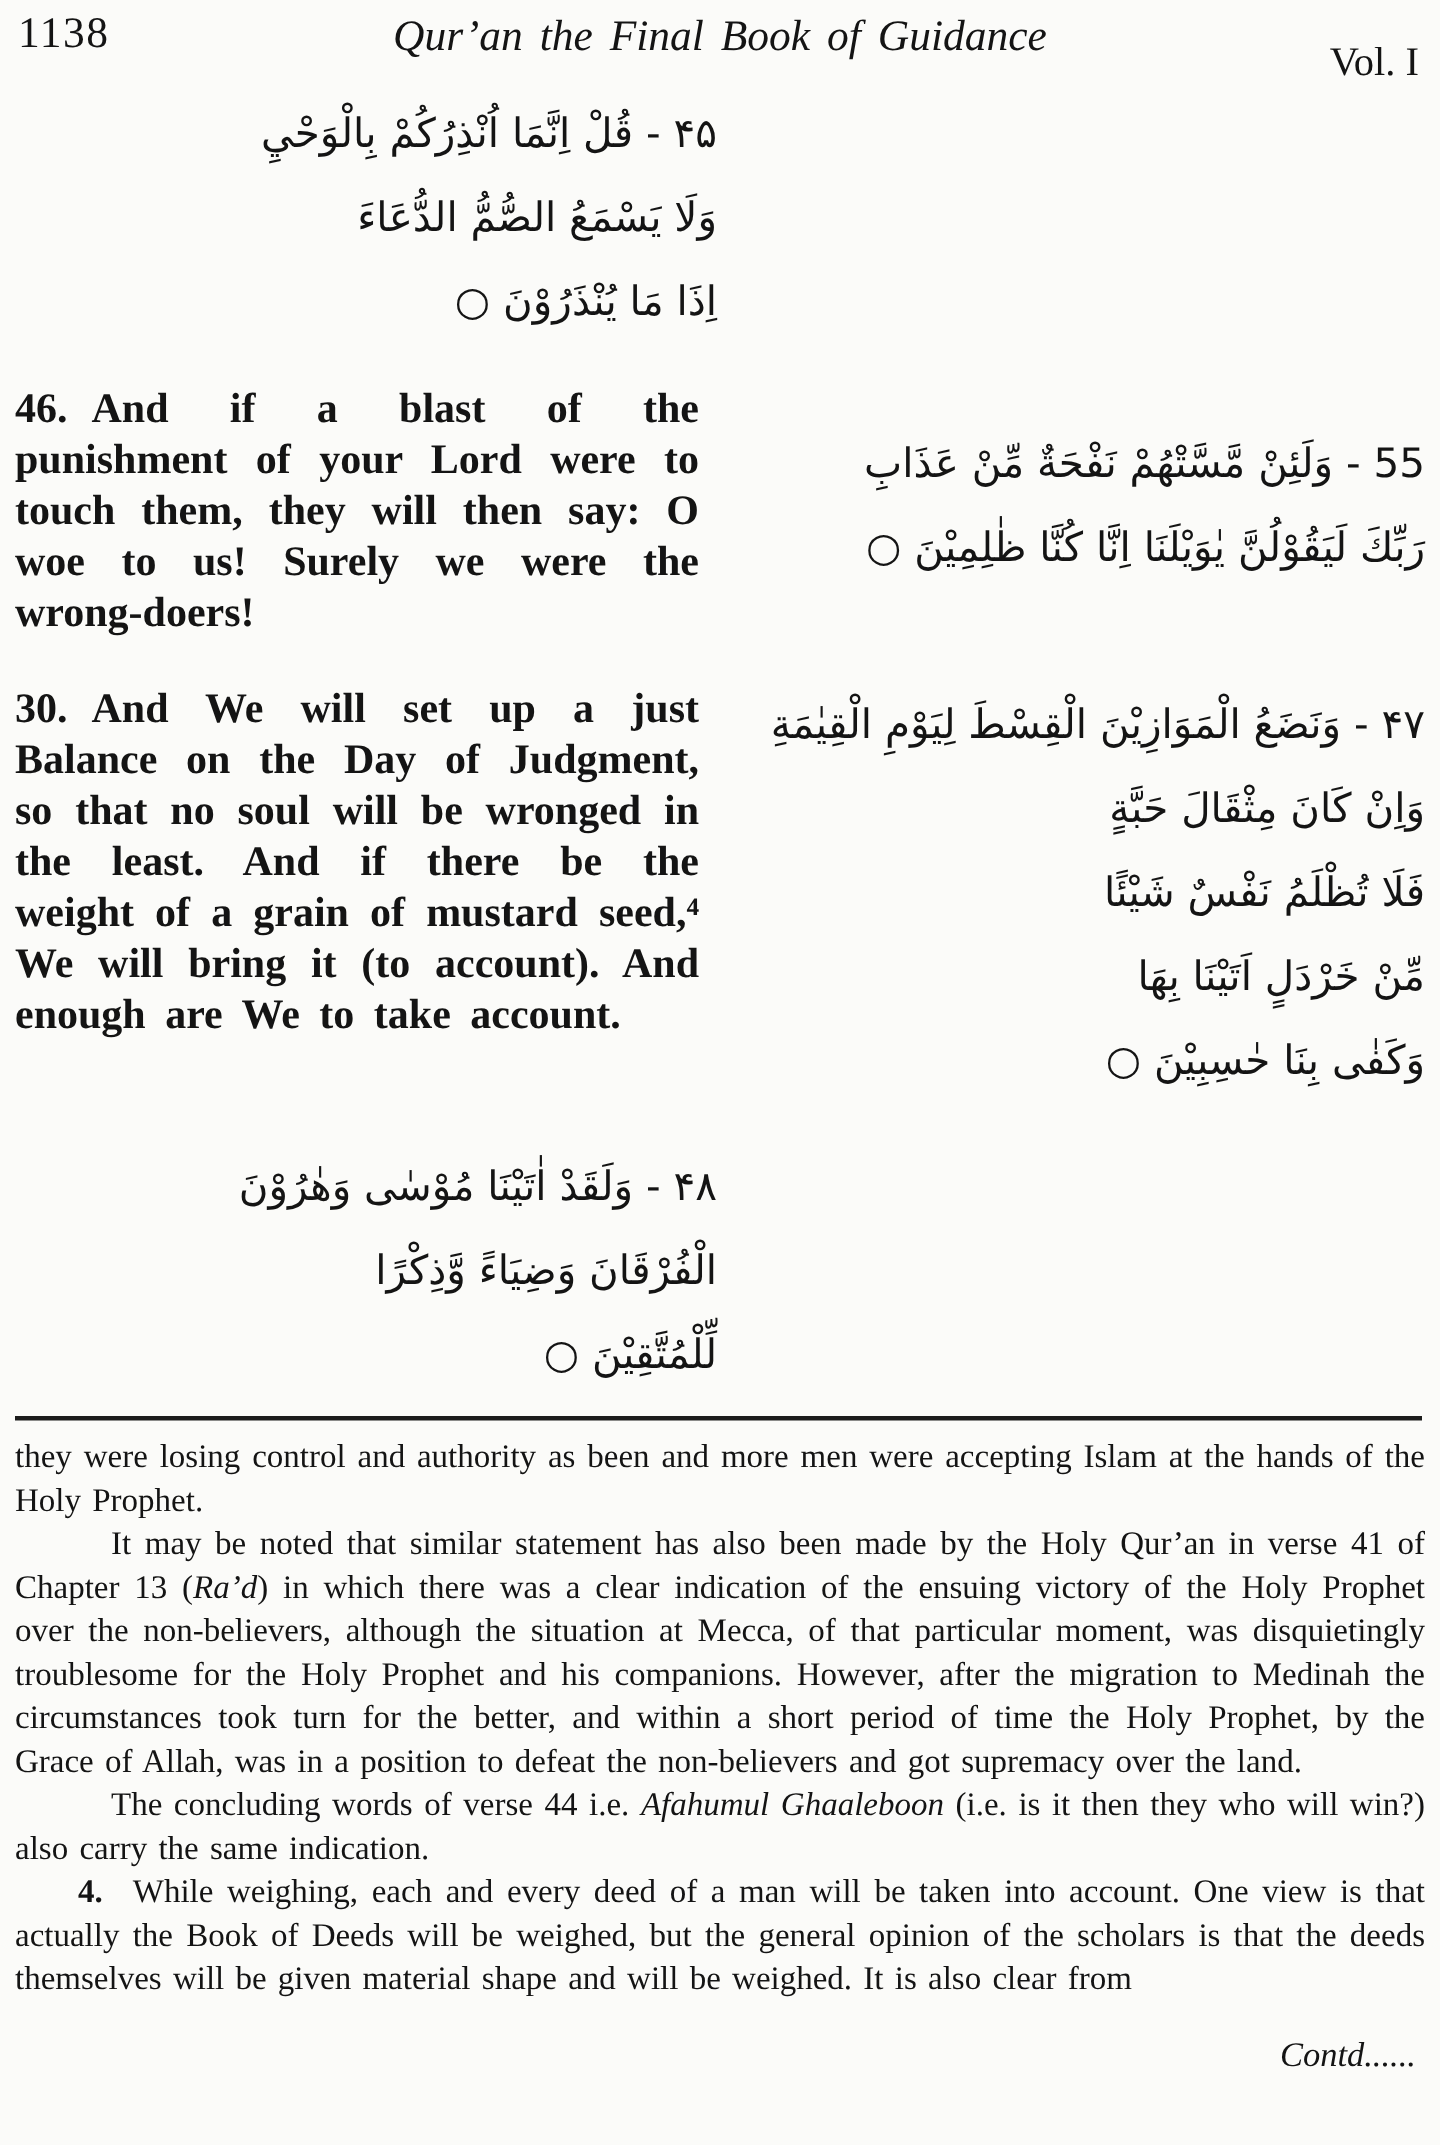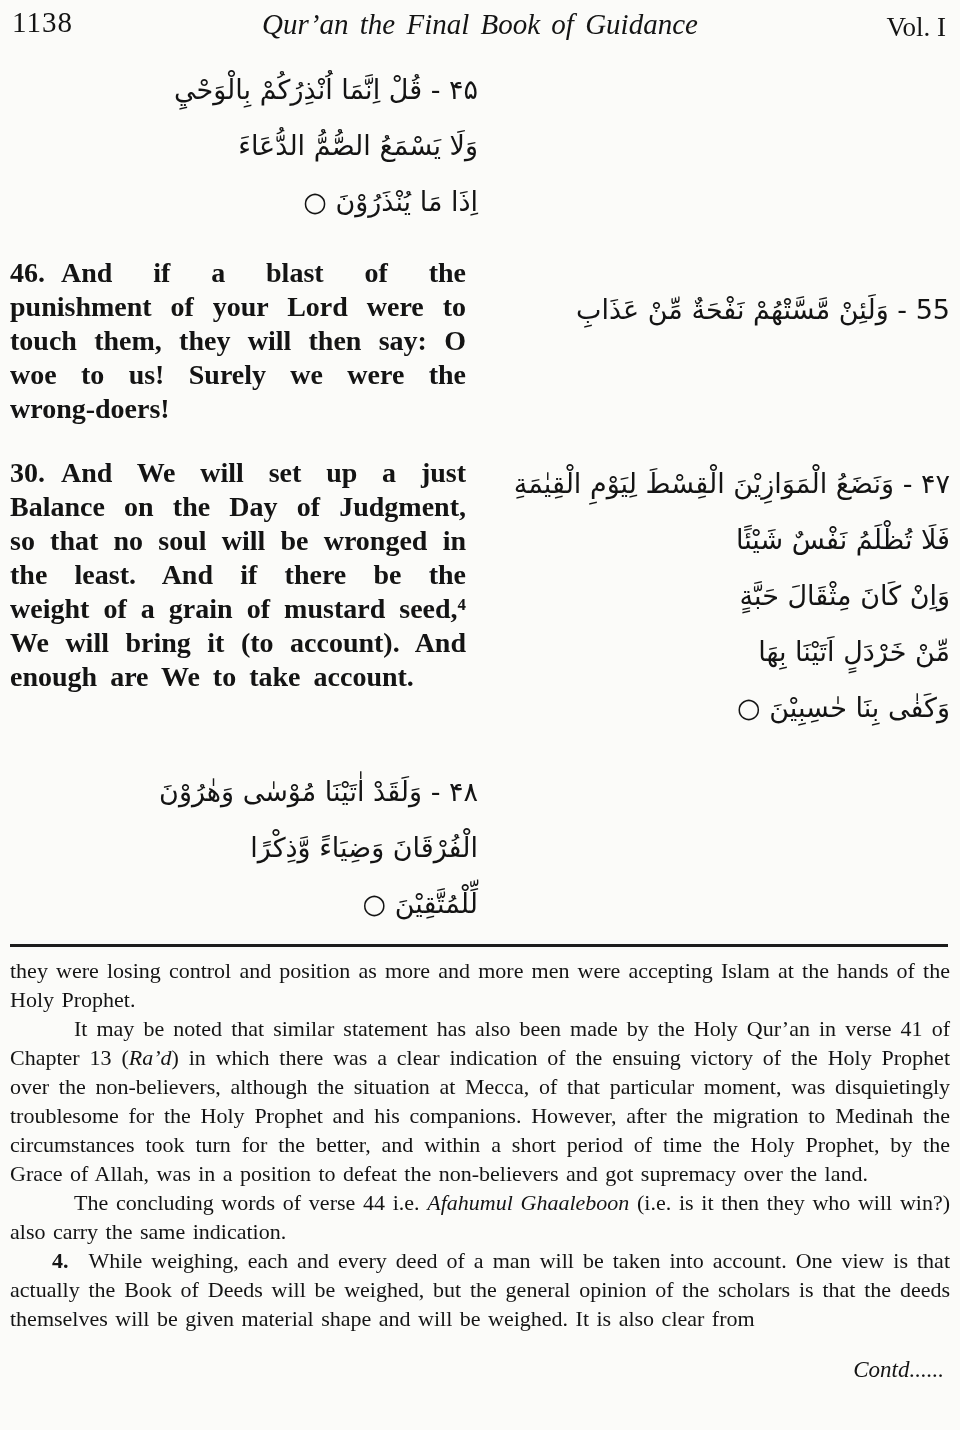--- a/index.html
+++ b/index.html
@@ -17,21 +17,21 @@
   .header { position: relative; height: 42px; }
   .page-number {
     position: absolute; left: 2px; top: 0;
     font-size: 29px; letter-spacing: 1px;
   }
   .book-title {
     position: absolute; left: 0; right: 0; top: 2px;
     text-align: center; font-style: italic; font-size: 29px;
     word-spacing: 4px;
   }
-  .volume { position: absolute; right: 4px; top: 6px; font-size: 27px; }
+  .volume { position: absolute; right: 4px; top: 20px; font-size: 27px; }
 
   
   .verses { margin-top: 10px; }
   .verse-row { display: flex; justify-content: space-between; align-items: flex-start; }
   .row-45 { margin-top: 14px; }
   .row-46 { margin-top: 26px; }
   .row-47 { margin-top: 30px; }
   .row-48 { margin-top: 28px; }
 
   .english {
@@ -100,49 +100,50 @@
           <div class="arabic-line">اِذَا مَا يُنْذَرُوْنَ ○</div>
         </div>
     </div>
 
     <div class="verse-row row-46">
       <div class="english">
         <span class="vnum">46.</span><span>And if a blast of the punishment of your Lord were to touch them, they will then say: O woe to us! Surely we were the wrong-doers!</span>
       </div>
       <div class="arabic arabic-offset" dir="rtl">
           <div class="arabic-line">55 - وَلَئِنْ مَّسَّتْهُمْ نَفْحَةٌ مِّنْ عَذَابِ</div>
+          <div class="arabic-line">رَبِّكَ لَيَقُوْلُنَّ يٰوَيْلَنَا اِنَّا كُنَّا ظٰلِمِيْنَ ○</div>
         </div>
     </div>
 
     <div class="verse-row row-47">
       <div class="english">
         <span class="vnum">30.</span><span>And We will set up a just Balance on the Day of Judgment, so that no soul will be wronged in the least. And if there be the weight of a grain of mustard seed,⁴ We will bring it (to account). And enough are We to take account.</span>
       </div>
       <div class="arabic" dir="rtl">
           <div class="arabic-line">۴۷ - وَنَضَعُ الْمَوَازِيْنَ الْقِسْطَ لِيَوْمِ الْقِيٰمَةِ</div>
+          <div class="arabic-line">وَاِنْ كَانَ مِثْقَالَ حَبَّةٍ</div>
           <div class="arabic-line">فَلَا تُظْلَمُ نَفْسٌ شَيْئًا</div>
-          <div class="arabic-line">وَاِنْ كَانَ مِثْقَالَ حَبَّةٍ</div>
           <div class="arabic-line">مِّنْ خَرْدَلٍ اَتَيْنَا بِهَا</div>
           <div class="arabic-line">وَكَفٰى بِنَا حٰسِبِيْنَ ○</div>
         </div>
     </div>
 
     <div class="verse-row row-48">
       <div class="arabic" dir="rtl">
           <div class="arabic-line">۴۸ - وَلَقَدْ اٰتَيْنَا مُوْسٰى وَهٰرُوْنَ</div>
           <div class="arabic-line">الْفُرْقَانَ وَضِيَاءً وَّذِكْرًا</div>
           <div class="arabic-line">لِّلْمُتَّقِيْنَ ○</div>
         </div>
     </div>
 
   </div>
 
   <div class="footnote-rule"></div>
 
   <div class="footnotes">
-    <p>they were losing control and position as more and more men were accepting Islam at the hands of the Holy Prophet.</p>
+    <p>they were losing control and authority as been and more men were accepting Islam at the hands of the Holy Prophet.</p>
     <p class="fn-indent"><span>It may be noted that similar statement has also been made by the Holy Qur’an in verse 41 of Chapter 13 (</span><span class="it">Ra’d</span><span>) in which there was a clear indication of the ensuing victory of the Holy Prophet over the non-believers, although the situation at Mecca, of that particular moment, was disquietingly troublesome for the Holy Prophet and his companions. However, after the migration to Medinah the circumstances took turn for the better, and within a short period of time the Holy Prophet, by the Grace of Allah, was in a position to defeat the non-believers and got supremacy over the land.</span></p>
     <p class="fn-indent"><span>The concluding words of verse 44 i.e. </span><span class="it">Afahumul Ghaaleboon</span><span> (i.e. is it then they who will win?) also carry the same indication.</span></p>
     <p class="fn-note"><span class="fn-marker">4.</span><span>While weighing, each and every deed of a man will be taken into account. One view is that actually the Book of Deeds will be weighed, but the general opinion of the scholars is that the deeds themselves will be given material shape and will be weighed. It is also clear from</span></p>
     <div class="contd">Contd......</div>
   </div>
 
 </div>
 
 </body></html>

